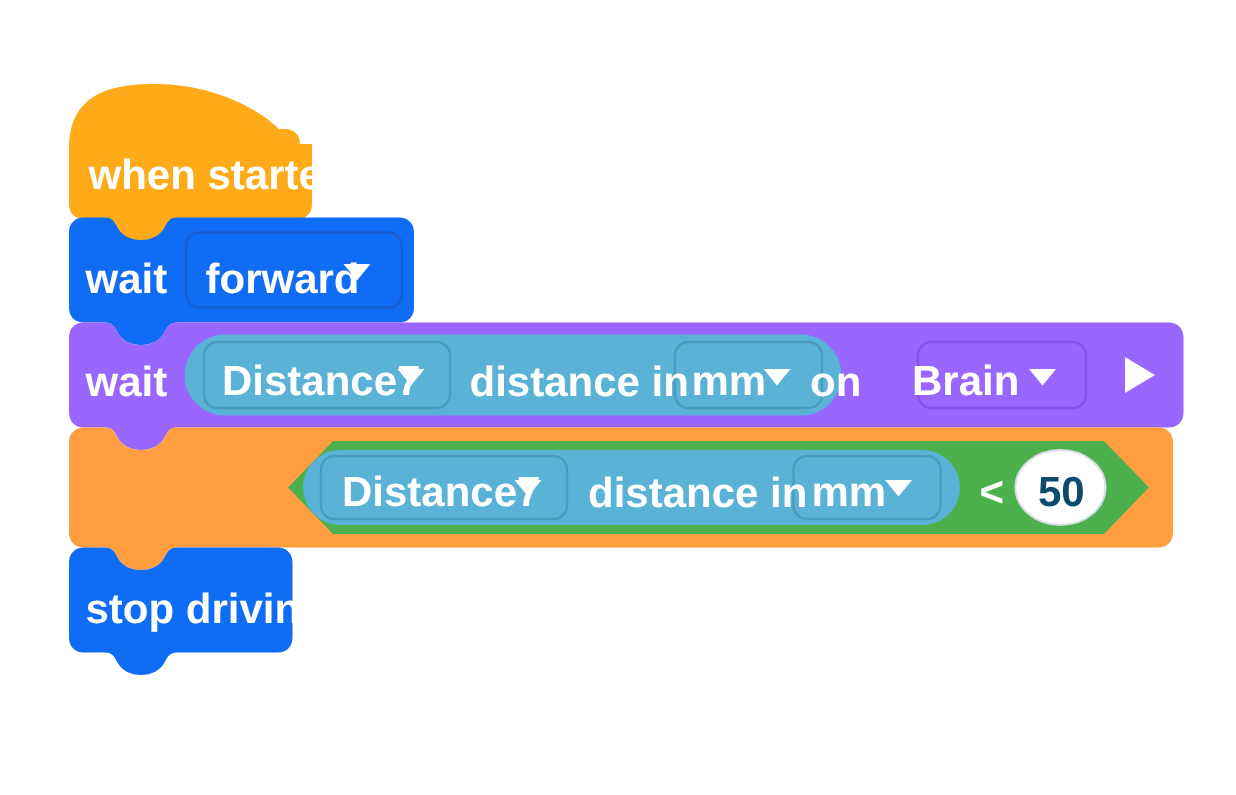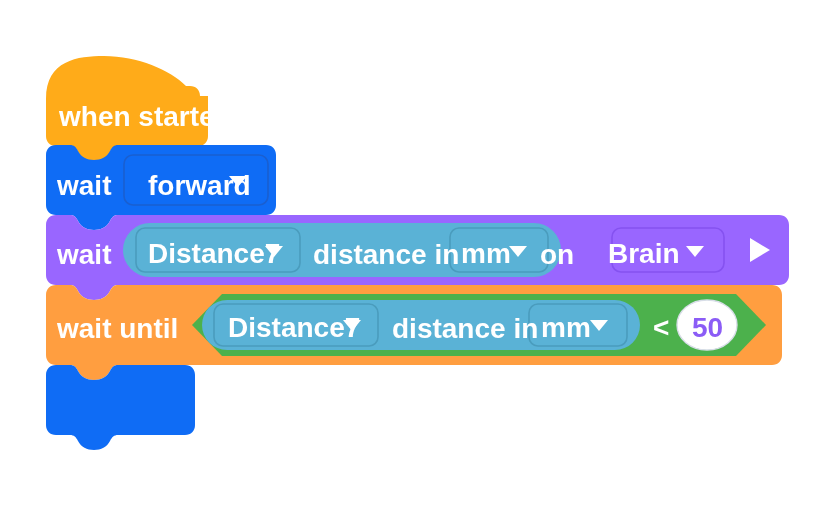--- a/index.html
+++ b/index.html
@@ -37,21 +37,21 @@
     position: absolute;
     color: #ffffff;
     font-weight: bold;
     font-size: 28px;
     line-height: 1;
     white-space: nowrap;
     letter-spacing: 0px;
     pointer-events: none;
   }
   .lbl.dark {
-    color: #8b5cf6;
+    color: #0c4a6e;
   }
 
   
   .hit {
     position: absolute;
     background: transparent;
   }
 </style>
 </head>
 <body>
@@ -182,36 +182,36 @@
              C87,450 81,447 78,441
              C76,437 74,435 70,435
              L56,435
              C50,435 46,431 46,425
              Z" fill="#0f6cf5"></path>
   </svg>
 
   <span class="lbl" style="left:59px; top:103px;">when started</span>
 
   <span class="lbl" style="left:57px; top:172px;">wait</span>
-  <span class="lbl" style="left:137px; top:172px;margin-left:11px;">forward</span>
+  <span class="lbl" style="left:137px; top:172px;">forward</span>
 
   <span class="lbl" style="left:57px; top:241px;">wait</span>
   <span class="lbl" style="left:148px; top:240px;">Distance7</span>
   <span class="lbl" style="left:313px; top:241px;">distance in</span>
   <span class="lbl" style="left:461px; top:240px;">mm</span>
   <span class="lbl" style="left:540px; top:241px;">on</span>
   <span class="lbl" style="left:608px; top:240px;">Brain</span>
 
-  <span class="lbl" style="left:57px; top:315px;">wait until</span>
   <span class="lbl" style="left:228px; top:314px;">Distance7</span>
   <span class="lbl" style="left:392px; top:315px;">distance in</span>
   <span class="lbl" style="left:541px; top:314px;">mm</span>
   <span class="lbl" style="left:653px; top:314px;">&lt;</span>
   <span class="lbl dark" style="left:692px; top:314px;">50</span>
 
+  <span class="lbl" style="left:57px; top:392px;">stop driving</span>
 
   <div class="hit" style="left:46px; top:56px; width:162px; height:90px;"></div>
   <div class="hit" style="left:46px; top:146px; width:230px; height:69px;"></div>
   <div class="hit" style="left:124px; top:155px; width:144px; height:50px;"></div>
   <div class="hit" style="left:46px; top:216px; width:743px; height:69px;"></div>
   <div class="hit" style="left:136px; top:228px; width:164px; height:44px;"></div>
   <div class="hit" style="left:450px; top:228px; width:98px; height:44px;"></div>
   <div class="hit" style="left:612px; top:228px; width:112px; height:44px;"></div>
   <div class="hit" style="left:740px; top:232px; width:40px; height:36px;"></div>
   <div class="hit" style="left:46px; top:286px; width:736px; height:79px;"></div>

